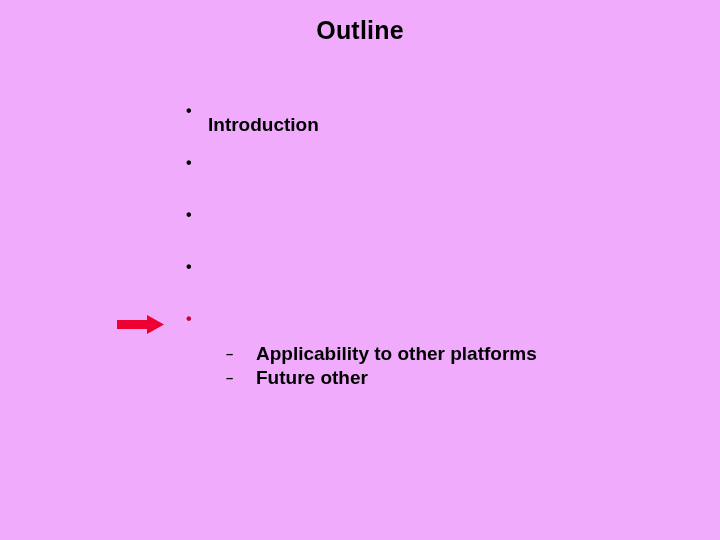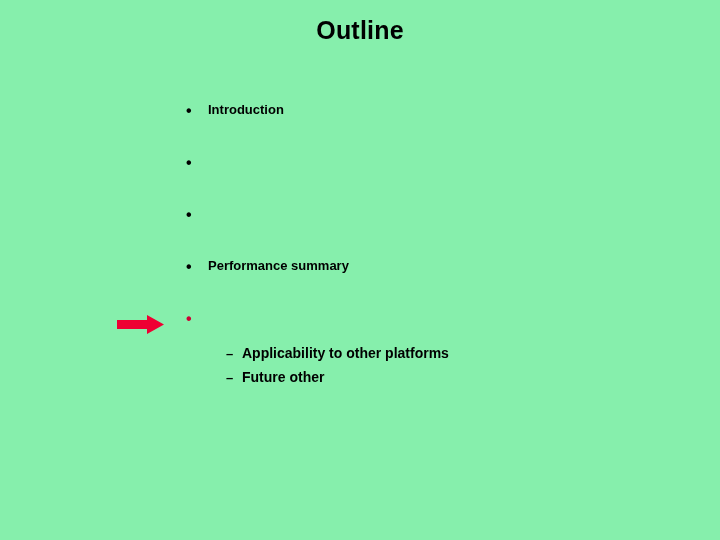--- a/index.html
+++ b/index.html
@@ -12,21 +12,21 @@
     background: #ffffff;
     font-family: "Liberation Sans", sans-serif;
     overflow: hidden;
     position: relative;
   }
 
   .slide {
     position: relative;
     width: 720px;
     height: 540px;
-    background: #86efac;
+    background: #f0abfc;
   }
 
   
   .slide-title {
     position: absolute;
     left: 0;
     top: 16px;
     width: 720px;
     text-align: center;
     font-size: 25px;
@@ -58,22 +58,22 @@
     font-size: 16px;
     line-height: 20px;
     font-weight: bold;
     color: #000000;
     text-align: left;
   }
 
   .bullet-row .btext {
     position: absolute;
     left: 22px;
-    top: 0px;
-    font-size: 13px;
+    top: 15px;
+    font-size: 19px;
     line-height: 20px;
     font-weight: bold;
     color: #000000;
     white-space: nowrap;
   }
 
   
   .bullet-row.accent .marker,
   .bullet-row.accent .btext {
     color: #CC0033;
@@ -98,23 +98,23 @@
     top: 0px;
     width: 16px;
     font-size: 13px;
     line-height: 21px;
     font-weight: bold;
     color: #000000;
   }
 
   .sub-row .stext {
     position: absolute;
-    left: 16px;
+    left: 30px;
     top: 0px;
-    font-size: 14px;
+    font-size: 19px;
     line-height: 21px;
     font-weight: bold;
     color: #000000;
     white-space: nowrap;
   }
 
   
   .pointer-arrow {
     position: absolute;
     left: 117px;
@@ -140,21 +140,20 @@
     <div class="bullet-row">
       <span class="marker">•</span>
     </div>
 
     <div class="bullet-row">
       <span class="marker">•</span>
     </div>
 
     <div class="bullet-row">
       <span class="marker">•</span>
-      <span class="btext">Performance summary</span>
     </div>
 
     <div class="bullet-row accent">
       <span class="marker">•</span>
     </div>
 
   </div>
 
   <div class="sub-list">
 

